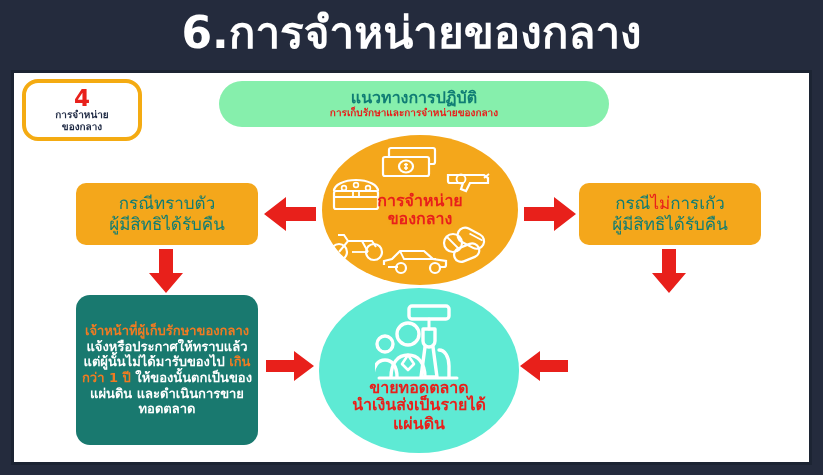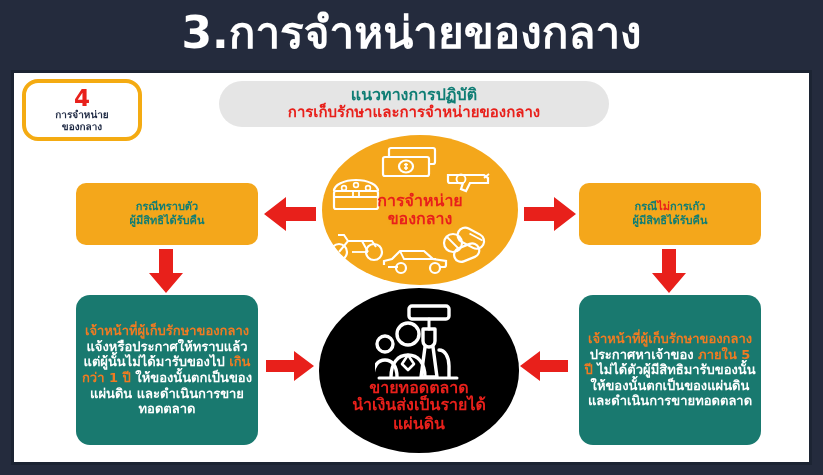--- a/index.html
+++ b/index.html
@@ -45,28 +45,28 @@
     color:#e8201b; font-size:23px; font-weight:bold; line-height:0.95;
   }
   #step-badge .lbl {
     color:#1f2a44; font-size:10px; font-weight:bold; line-height:1.15;
   }
 
   
   #header-pill {
     position:absolute; left:205px; top:8px;
     width:390px; height:46px;
-    background:#e5e5e5;
+    background:#86efac;
     border-radius:24px;
     display:flex; flex-direction:column;
     align-items:center; justify-content:center;
     text-align:center;
   }
   #header-pill .l1 { color:#0f7d74; font-size:16px; font-weight:bold; line-height:1.05; }
-  #header-pill .l2 { color:#e8201b; font-size:15px; font-weight:bold; line-height:1.1; }
+  #header-pill .l2 { color:#e8201b; font-size:10px; font-weight:bold; line-height:1.1; }
 
   
   #center-ellipse {
     position:absolute; left:308px; top:62px;
     width:196px; height:150px;
     background:#f4a71b;
     border-radius:50%;
     display:flex; flex-direction:column;
     align-items:center; justify-content:center;
     text-align:center;
@@ -89,21 +89,21 @@
     position:absolute; top:110px;
     width:182px; height:62px;
     background:#f4a71b;
     border-radius:10px;
     display:flex; align-items:center; justify-content:center;
     text-align:center;
     padding:0 6px;
   }
   #cond-left  { left:62px; }
   #cond-right { left:565px; }
-  .cond-box .txt { color:#0f7d74; font-size:11px; font-weight:bold; line-height:1.25; }
+  .cond-box .txt { color:#0f7d74; font-size:17px; font-weight:normal; line-height:1.25; }
   .cond-box .neg { color:#e8201b;margin-top:13px; }
 
   
   .teal-box {
     position:absolute; top:222px;
     width:182px; height:150px;
     background:#19796f;
     border-radius:14px;
     display:flex; align-items:center; justify-content:center;
     text-align:center;
@@ -111,21 +111,21 @@
   }
   #teal-left  { left:62px; }
   #teal-right { left:565px; }
   .teal-box .txt { color:#ffffff; font-size:13px; font-weight:bold; line-height:1.2; }
   .teal-box .hl { color:#f07b22; }
 
   
   #auction-ellipse {
     position:absolute; left:305px; top:215px;
     width:200px; height:165px;
-    background:#000000;
+    background:#5eead4;
     border-radius:50%;
     display:flex; flex-direction:column;
     align-items:center; justify-content:flex-end;
     text-align:center;
     padding-bottom:20px;
   }
   #auction-ellipse .gavel { position:absolute; left:56px; top:14px; }
   #auction-ellipse .t1 { color:#e8201b; font-size:16px; font-weight:bold; line-height:1.1; }
   #auction-ellipse .t2 { color:#e8201b; font-size:16px; font-weight:bold; line-height:1.15; }
 
@@ -134,21 +134,21 @@
   #arrow-center-left  { left:250px; top:124px; }
   #arrow-center-right { left:510px; top:124px; }
   #arrow-down-left    { left:135px; top:176px; }
   #arrow-down-right   { left:638px; top:176px; }
   #arrow-up-left      { left:252px; top:278px; }
   #arrow-up-right     { left:506px; top:278px; }
 </style>
 </head>
 <body>
 
-<div id="slide-title">3.การจำหน่ายของกลาง</div>
+<div id="slide-title">6.การจำหน่ายของกลาง</div>
 
 <div id="infographic">
 
   <div id="step-badge">
     <div class="num">4</div>
     <div class="lbl">การจำหน่าย</div>
     <div class="lbl">ของกลาง</div>
   </div>
 
   <div id="header-pill">
@@ -214,25 +214,20 @@
       <span>ผู้มีสิทธิได้รับคืน</span>
     </div>
   </div>
 
   <div id="teal-left" class="teal-box">
     <div class="txt">
       <span class="hl">เจ้าหน้าที่ผู้เก็บรักษาของกลาง </span><span>แจ้งหรือประกาศให้ทราบแล้วแต่ผู้นั้นไม่ได้มารับของไป </span><span class="hl">เกินกว่า 1 ปี </span><span>ให้ของนั้นตกเป็นของแผ่นดิน และดำเนินการขายทอดตลาด</span>
     </div>
   </div>
 
-  <div id="teal-right" class="teal-box">
-    <div class="txt">
-      <span class="hl">เจ้าหน้าที่ผู้เก็บรักษาของกลาง </span><span>ประกาศหาเจ้าของ </span><span class="hl">ภายใน 5 ปี </span><span>ไม่ได้ตัวผู้มีสิทธิมารับของนั้น ให้ของนั้นตกเป็นของแผ่นดิน และดำเนินการขายทอดตลาด</span>
-    </div>
-  </div>
 
   <div id="auction-ellipse">
     <svg class="gavel" width="88" height="92" viewBox="0 0 88 92" fill="none" stroke="#fff" stroke-width="3.4" stroke-linejoin="round" stroke-linecap="round">
       <rect x="34" y="4" width="40" height="13" rx="3"></rect>
       <path d="M54 17v10" stroke-width="3"></path>
       <path d="M48 27h12v12a6 6 0 0 1-6 6 6 6 0 0 1-6-6V27z"></path>
       <path d="M50 45l-4 30h16l-4-30"></path>
       <circle cx="33" cy="32" r="11"></circle>
       <path d="M16 75c0-14 7-22 17-22s17 8 17 22"></path>
       <path d="M33 53l-6 9 6 6 6-6-6-9" stroke-width="2.6"></path>

